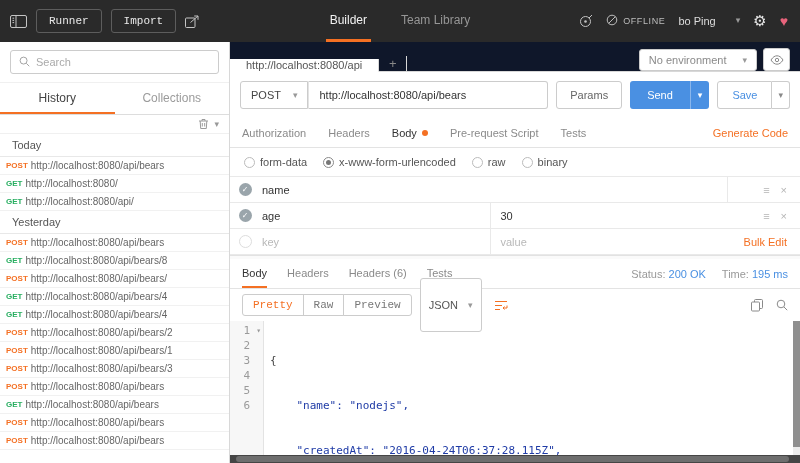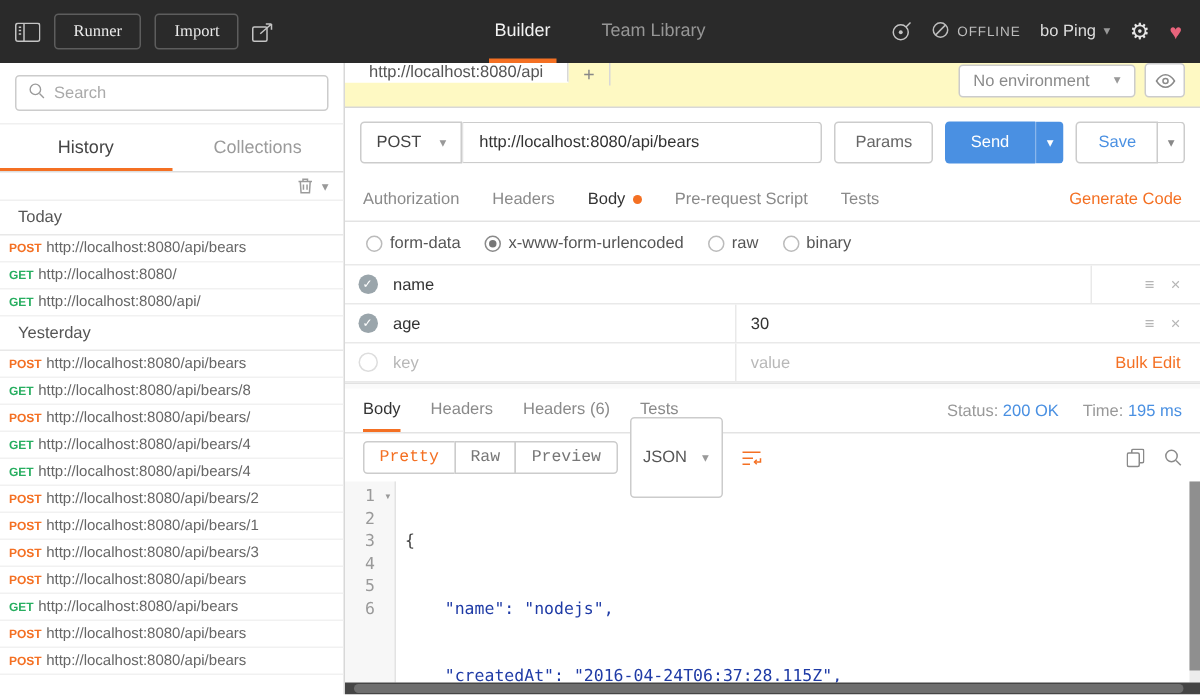--- a/index.html
+++ b/index.html
@@ -4,28 +4,28 @@
 <style>
   *{margin:0;padding:0;box-sizing:border-box}
   html,body{width:800px;height:463px;overflow:hidden}
   body{font-family:"Liberation Sans","DejaVu Sans",sans-serif;font-size:11px;color:#333;background:#fff}
   :root{--accent:#f47023;--get:#27ae60;--post:#f47023;--send:#4a90e2;--status:#4a90e2}
   .app{width:800px;height:463px;display:flex;flex-direction:column}
 
   
   .topbar{height:42px;flex:0 0 42px;background:#2a2a2a;display:flex;align-items:stretch;color:#c7c7c7;position:relative}
   .tb-left{display:flex;align-items:center;gap:9px;padding-left:10px;z-index:2}
-  .tb-btn{border:1px solid #5d5d5d;border-radius:3px;background:transparent;color:#e9e9e9;font-size:11px;padding:5px 12px;cursor:pointer;font-family:Liberation Serif, serif}
+  .tb-btn{border:1px solid #5d5d5d;border-radius:3px;background:transparent;color:#e9e9e9;font-size:11px;padding:5px 12px;cursor:pointer;font-family:Liberation Mono, monospace}
   .icon-btn{background:none;border:none;color:#c4c4c4;display:flex;align-items:center;cursor:pointer;font-family:inherit}
   .tb-center{position:absolute;left:0;right:0;top:0;bottom:0;display:flex;justify-content:center;gap:26px;pointer-events:none;z-index:1}
   .tb-tab{display:flex;align-items:center;padding:0 4px;border-bottom:3px solid transparent;color:#969696;font-size:12px;pointer-events:auto;cursor:pointer}
   .tb-tab.active{color:#f2f2f2;border-bottom-color:var(--accent)}
   .tb-right{margin-left:auto;display:flex;align-items:center;gap:13px;padding-right:12px;z-index:2}
   .offline{display:flex;align-items:center;gap:5px;font-size:9px;letter-spacing:.6px;color:#bdbdbd;cursor:pointer}
-  .user{display:flex;align-items:flex-start;gap:5px;color:#ddd;font-size:11px;cursor:pointer}
+  .user{display:flex;align-items:flex-start;gap:20px;color:#ddd;font-size:11px;cursor:pointer}
   .caret-w{color:#999;font-size:9px}
   .gear-glyph{font-size:15px;color:#e6e6e6}
   .heart-glyph{font-size:14px;color:#e8647c}
 
   
   .content{flex:1;display:flex;min-height:0}
   .sidebar{width:230px;flex:0 0 230px;border-right:1px solid #d8d8d8;display:flex;flex-direction:column;background:#fff;min-height:0}
   .search-row{padding:8px 10px;border-bottom:1px solid #f0f0f0}
   .search-box{display:flex;align-items:center;gap:6px;border:1px solid #ccc;border-radius:3px;height:24px;padding:0 8px;color:#9b9b9b}
   .search-box input{border:none;outline:none;flex:1;font-size:11px;font-family:inherit;color:#333;min-width:0}
@@ -38,21 +38,21 @@
   .hist{flex:1;overflow:hidden}
   .hist-header{padding:5px 12px;border-bottom:1px solid #e8e8e8;color:#555;font-size:11px}
   .hist-item{display:flex;align-items:center;padding:3px 6px;border-bottom:1px solid #f1f1f1;white-space:nowrap;overflow:hidden;cursor:pointer}
   .hist-method{font-size:8px;font-weight:bold;margin-right:3px;flex:0 0 auto;color:#888}
   .m-post{color:var(--post)}
   .m-get{color:var(--get)}
   .hist-url{font-size:10px;color:#666;overflow:hidden;text-overflow:ellipsis}
 
   
   .main{flex:1;display:flex;flex-direction:column;min-width:0;min-height:0;position:relative}
-  .tabstrip{height:30px;flex:0 0 30px;background:#fef9c3;border-bottom:1px solid #d8d8d8;display:flex;align-items:flex-start}
+  .tabstrip{height:30px;flex:0 0 30px;background:#0f172a;border-bottom:1px solid #d8d8d8;display:flex;align-items:flex-end}
   .req-tab{background:#fff;border-right:1px solid #d8d8d8;padding:0 16px;display:flex;align-items:center;font-size:11px;color:#555;margin-bottom:-1px;border-bottom:1px solid #fff;cursor:pointer}
   .newtab{width:28px;display:flex;align-items:center;justify-content:center;color:#888;border-right:1px solid #d8d8d8;font-size:13px;cursor:pointer}
   .tabstrip-right{margin-left:auto;display:flex;align-items:center;gap:6px;padding-right:10px}
   .env-select{display:flex;align-items:center;gap:16px;border:1px solid #ccc;border-radius:3px;background:#fff;padding:4px 9px;color:#8a8a8a;cursor:pointer;font-size:11px}
   .caret-g{color:#999;font-size:9px}
   .eye-btn{border:1px solid #ccc;border-radius:3px;background:#fff;width:27px;height:23px;display:flex;align-items:center;justify-content:center;color:#8a8a8a;cursor:pointer}
   .builder{display:flex;align-items:center;padding:9px 10px}
   .method-select{display:flex;align-items:center;gap:12px;border:1px solid #ccc;border-radius:3px 0 0 3px;background:#fff;padding:0 10px;height:28px;font-size:11px;color:#444;cursor:pointer}
   .url-input{flex:1;border:1px solid #ccc;border-left:1px solid #e3e3e3;border-radius:0 3px 3px 0;height:28px;padding:0 10px;font-size:11px;font-family:inherit;color:#333;outline:none;min-width:0}
   .params-btn{margin-left:8px;border:1px solid #ccc;border-radius:3px;background:#fff;height:28px;padding:0 13px;color:#666;cursor:pointer;font-size:11px;font-family:inherit}

